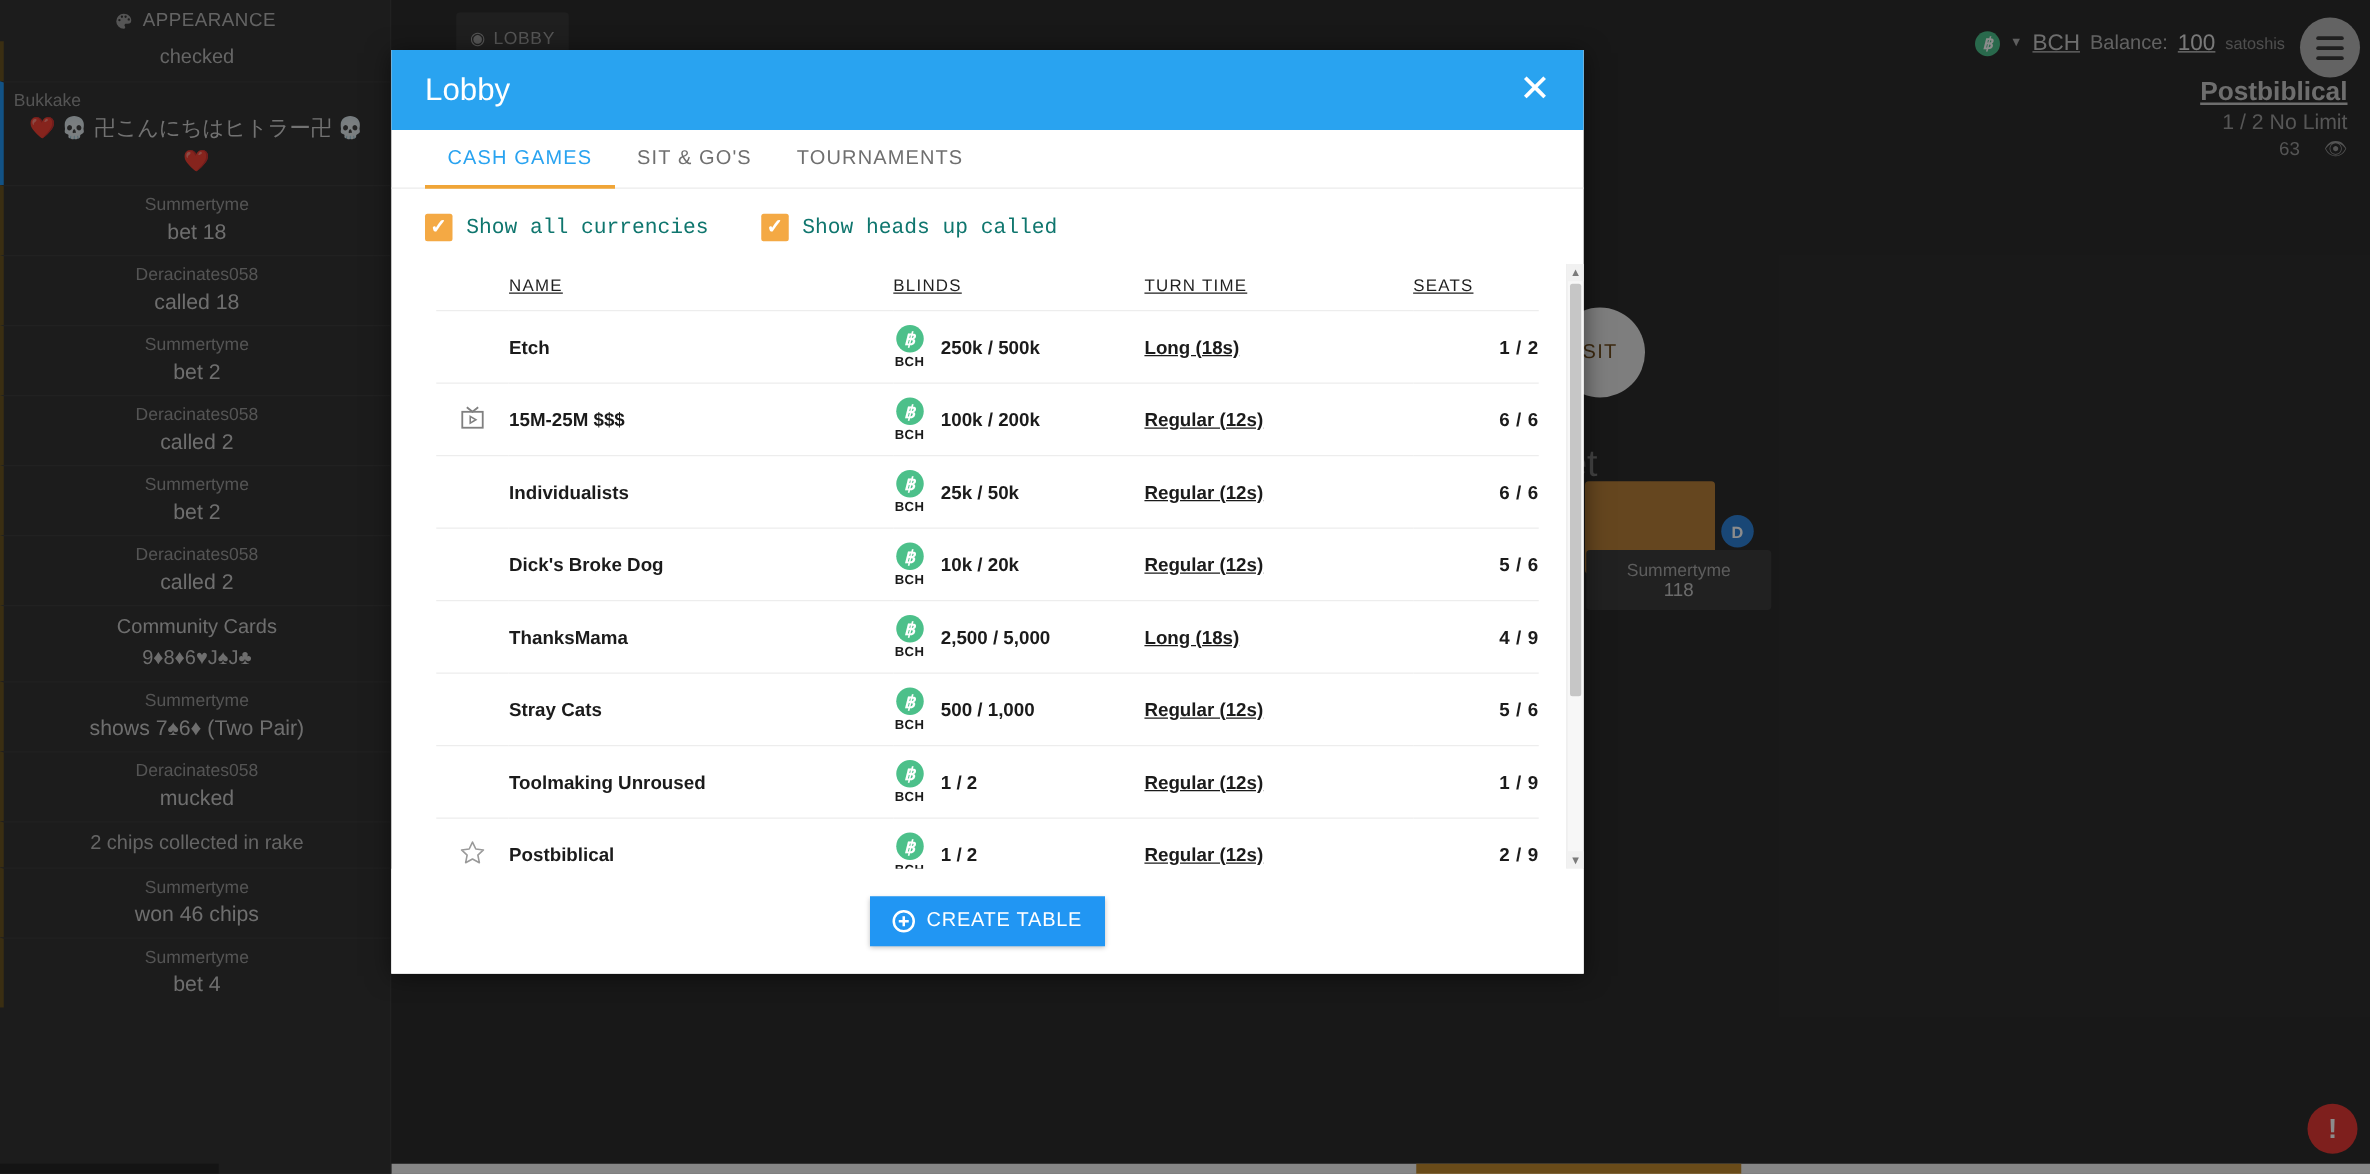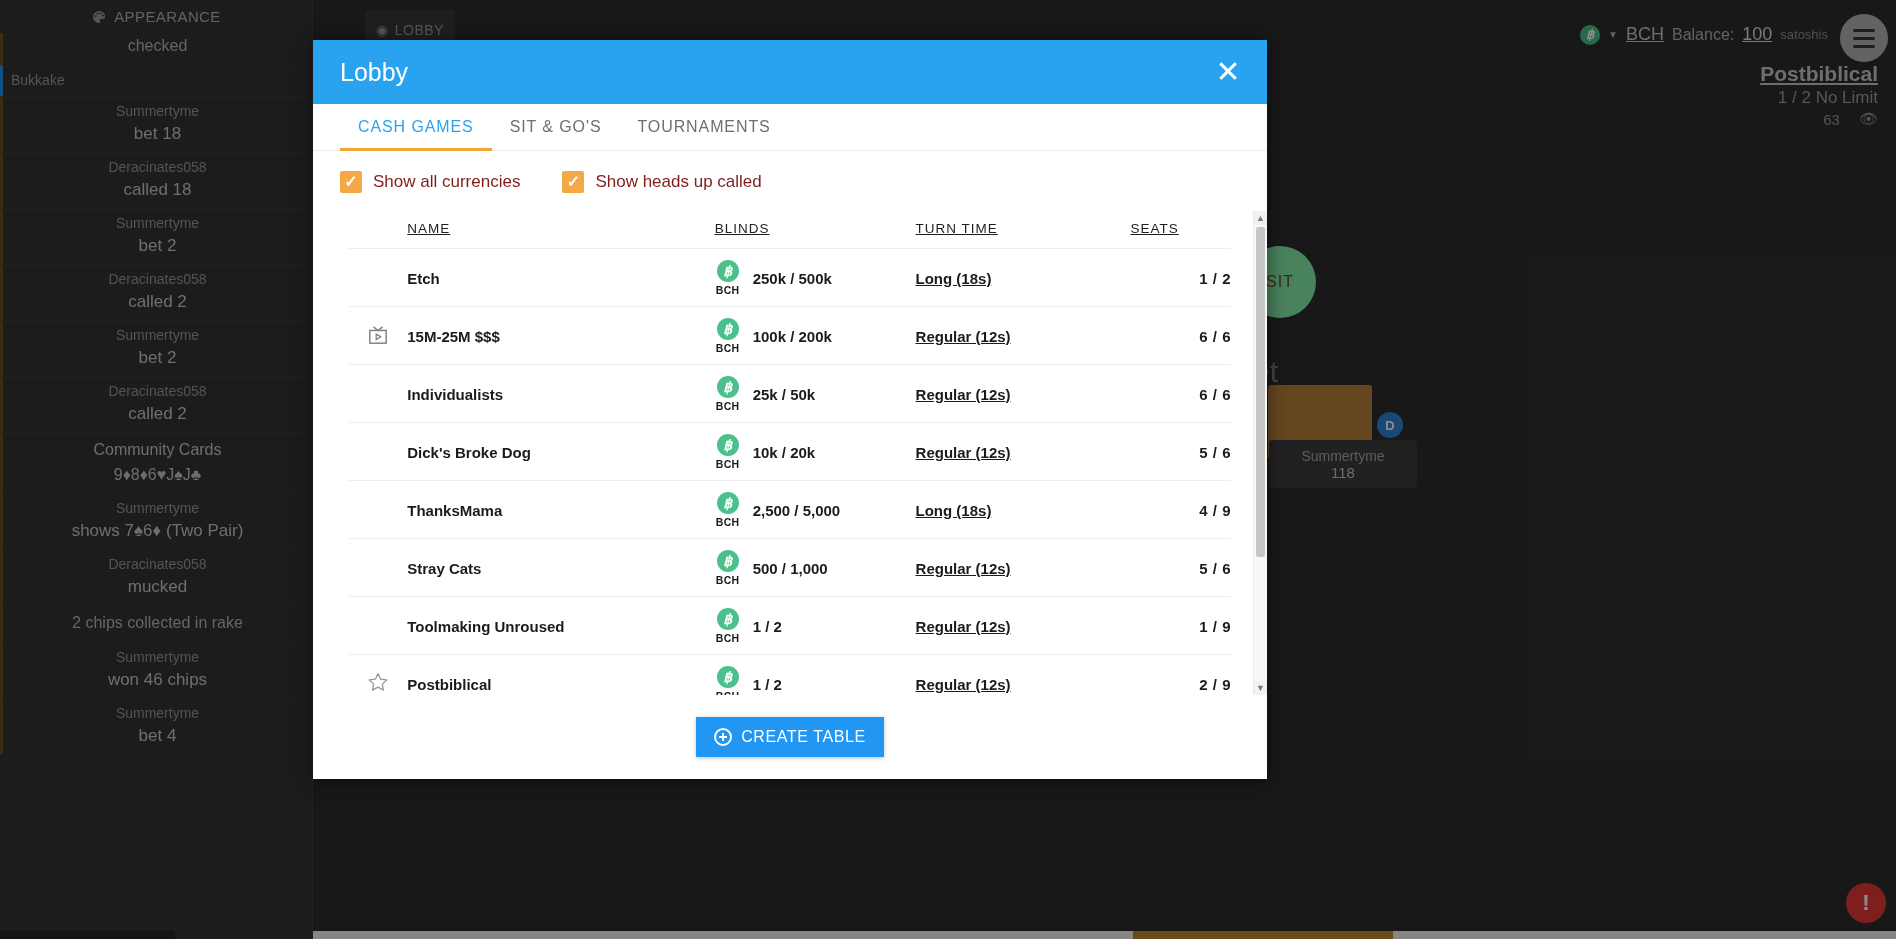--- a/index.html
+++ b/index.html
@@ -77,21 +77,21 @@
     border-radius: 50%; background: #b5b5b5;
     display: flex; flex-direction: column; align-items: center; justify-content: center; gap: 5px;
   }
   #hamburger span { display: block; width: 22px; height: 3px; background: #3a3a3a; border-radius: 2px; }
   #table-meta { position: absolute; right: 18px; top: 62px; text-align: right; }
   #table-meta .tm-name { font-size: 21px; color: #c9c9c9; text-decoration: underline; font-weight: bold; }
   #table-meta .tm-stakes { font-size: 17px; color: #9d9d9d; margin-top: 2px; }
   #table-meta .tm-viewers { font-size: 15px; color: #9a9a9a; margin-top: 2px; display: flex; align-items: center; justify-content: flex-end; gap: 19px; }
   #sit-button {
     position: absolute; left: 931px; top: 246px; width: 72px; height: 72px;
-    border-radius: 50%; background: #86efac; color: #6d4b1d;
+    border-radius: 50%; background: #e5e5e5; color: #6d4b1d;
     display: flex; align-items: center; justify-content: center;
     font-size: 16px; letter-spacing: 1px;
   }
   #bet-word { position: absolute; left: 940px; top: 355px; font-size: 30px; color: #7a7a7a; }
   .felt-card { position: absolute; width: 54px; height: 74px; background: #b8803a; border-radius: 3px; }
   #felt-card-1 { left: 955px; top: 385px; }
   #felt-card-2 { left: 1005px; top: 385px; }
   #dealer-button {
     position: absolute; left: 1064px; top: 412px; width: 26px; height: 26px;
     border-radius: 50%; background: #2f82d8; color: #fff; font-size: 13px;
@@ -154,21 +154,21 @@
   #filters {
     flex: none; display: flex; align-items: center; gap: 42px;
     padding: 20px 0 18px 27px;
   }
   .filter { display: flex; align-items: center; gap: 11px; cursor: pointer; }
   .cbox {
     width: 22px; height: 22px; background: #f4a944; border-radius: 2px;
     display: flex; align-items: center; justify-content: center;
     color: #ffffff; font-size: 16px; font-weight: bold; line-height: 1;
   }
-  .filter-label { font-size: 17px; color: #7f1d1d; }
+  .filter-label { font-size: 17px; color: #0f766e; font-family: Liberation Mono, monospace; }
 
   #table-scroll {
     flex: 1 1 auto; overflow: hidden; position: relative;
     margin-right: 0;
   }
   #table-inner { padding: 0 36px 0 36px; }
 
   table.lobby { width: 100%; border-collapse: collapse; table-layout: fixed; }
   table.lobby col.c-icon  { width: 58px; }
   table.lobby col.c-name  { width: 306px; }
@@ -301,20 +301,21 @@
       </svg>
       <span>APPEARANCE</span>
     </div>
 
     <div class="chat-log">
       <div class="chat-row first">
         <div class="chat-single">checked</div>
       </div>
       <div class="chat-row highlight">
         <div class="chat-actor" style="text-align:left">Bukkake</div>
+        <div class="emoji-line">❤️ 💀 卍こんにちはヒトラー卍 💀 ❤️</div>
       </div>
       <div class="chat-row">
         <div class="chat-actor">Summertyme</div>
         <div class="chat-text">bet 18</div>
       </div>
       <div class="chat-row">
         <div class="chat-actor">Deracinates058</div>
         <div class="chat-text">called 18</div>
       </div>
       <div class="chat-row">

